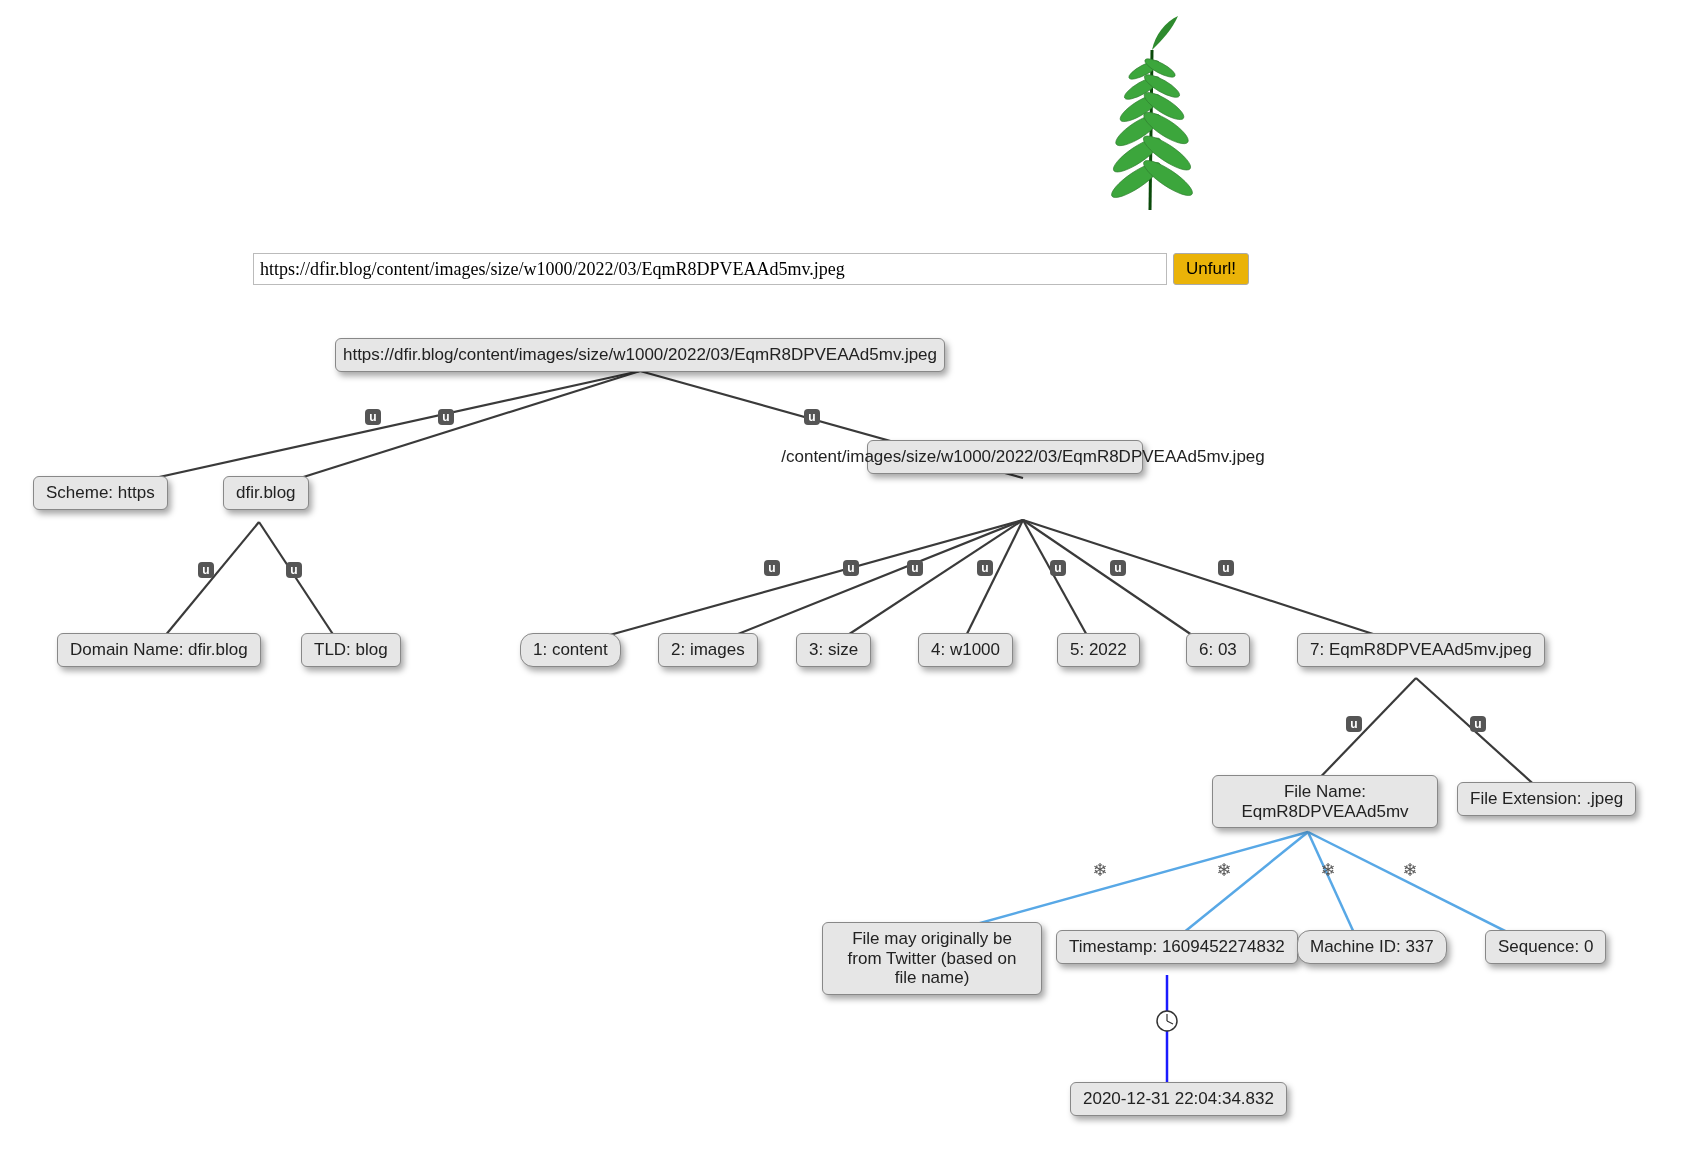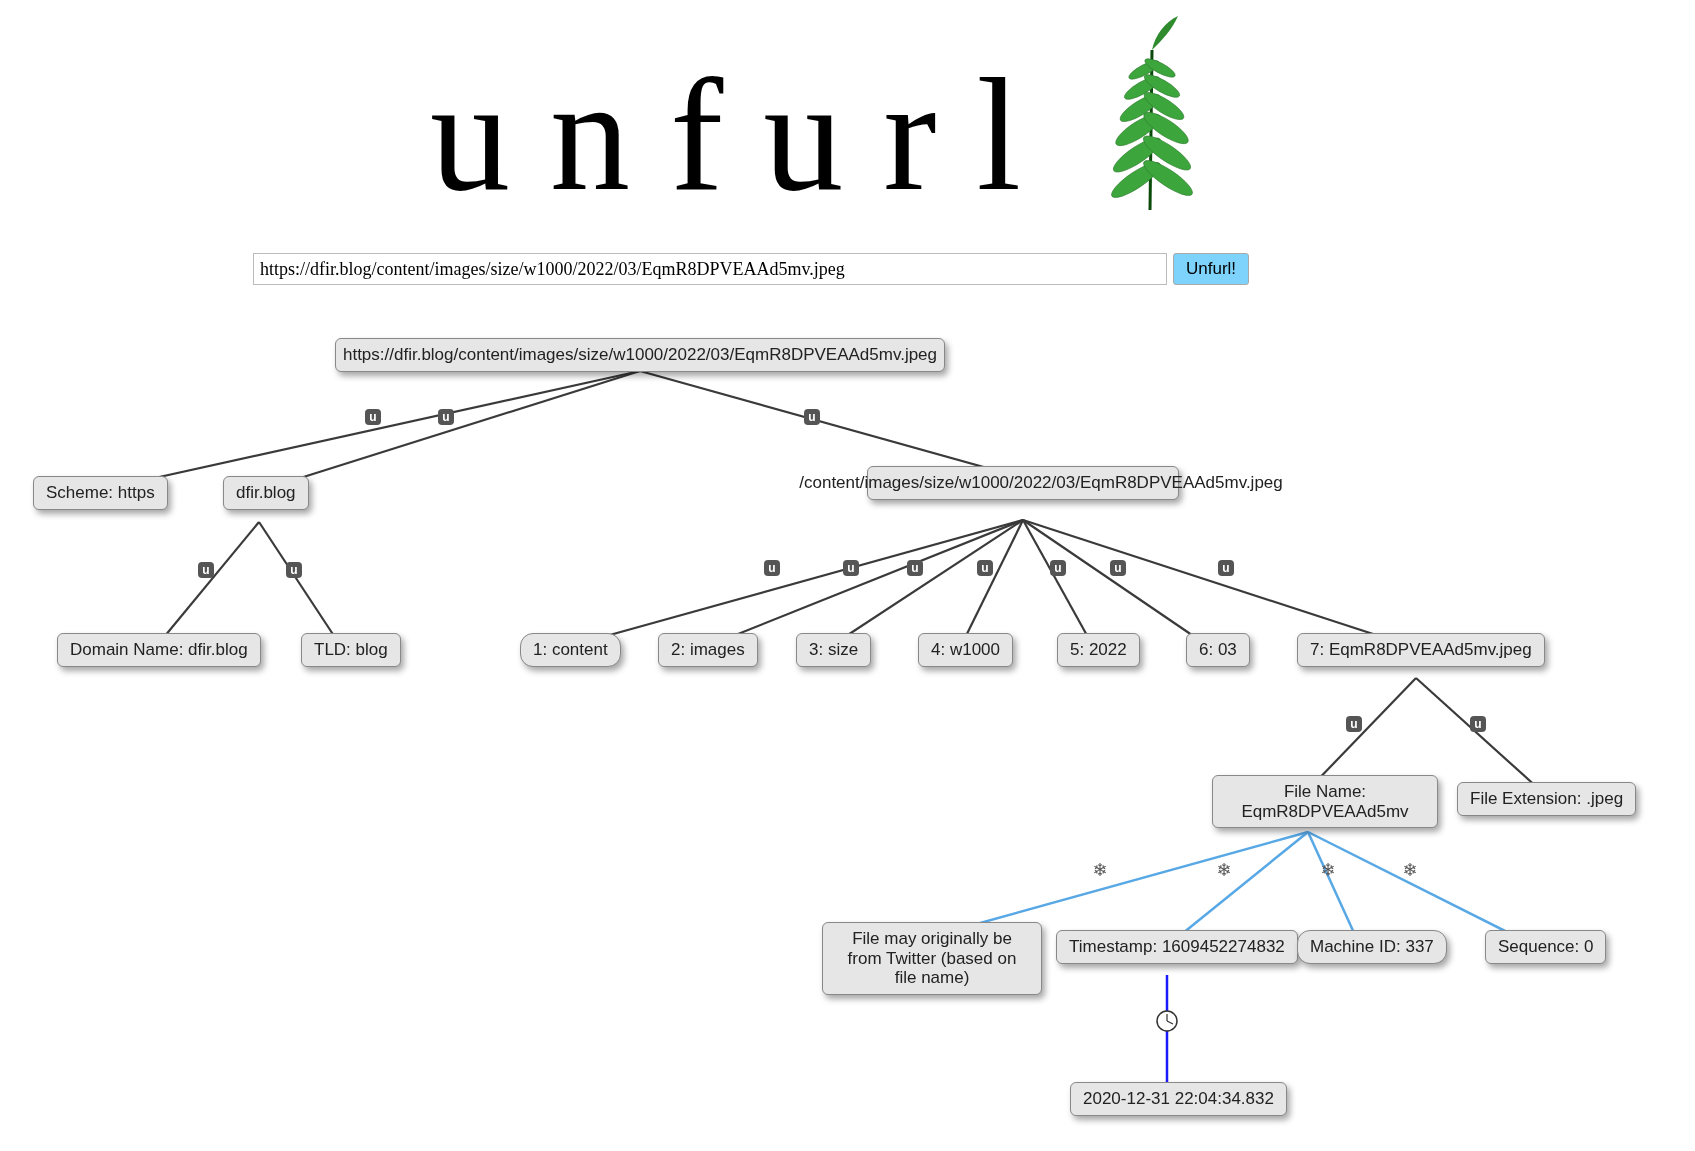--- a/index.html
+++ b/index.html
@@ -51,21 +51,21 @@
     font-size: 18px;
     border: 1px solid #bbb;
     background: #fff;
   }
   .unfurl-btn {
     height: 32px;
     margin-left: 6px;
     padding: 0 12px;
     font-family: Arial, sans-serif;
     font-size: 17px;
-    background: #7dd3fc;
+    background: #eab308;
     border: 1px solid #aaa;
     border-radius: 3px;
     cursor: pointer;
   }
   .node {
     position: absolute;
     background: #e6e6e6;
     border: 1px solid #888;
     border-radius: 6px;
     box-shadow: 3px 4px 6px rgba(0,0,0,0.35);
@@ -114,21 +114,20 @@
     fill: #fff;
     stroke: #333;
     stroke-width: 1.5;
   }
   .clock-hand { stroke: #333; stroke-width: 1.2; }
 </style>
 </head>
 <body>
 
 <div class="logo-wrap">
-  <span class="logo-text">unfurl</span>
   <svg class="fern" width="100" height="200" viewBox="0 0 100 200">
     <path d="M50 200 L52 40" stroke="#0a4a0a" stroke-width="3" fill="none"></path>
     <path d="M52 40 C55 25 65 12 78 6 C72 20 62 30 52 40" fill="#2e8b2e"></path>
     <g fill="#3ca63c" stroke="#2e7a2e" stroke-width="0.6">
       <ellipse cx="44" cy="60" rx="17" ry="5" transform="rotate(-28 44 60)"></ellipse>
       <ellipse cx="60" cy="58" rx="17" ry="5" transform="rotate(28 60 58)"></ellipse>
       <ellipse cx="42" cy="78" rx="20" ry="6" transform="rotate(-30 42 78)"></ellipse>
       <ellipse cx="62" cy="76" rx="20" ry="6" transform="rotate(30 62 76)"></ellipse>
       <ellipse cx="40" cy="98" rx="23" ry="7" transform="rotate(-32 40 98)"></ellipse>
       <ellipse cx="64" cy="96" rx="23" ry="7" transform="rotate(32 64 96)"></ellipse>
@@ -219,21 +218,21 @@
     <circle class="clock-circle" cx="1167" cy="1021" r="10"></circle>
     <line class="clock-hand" x1="1167" y1="1021" x2="1167" y2="1014"></line>
     <line class="clock-hand" x1="1167" y1="1021" x2="1173" y2="1024"></line>
   </g>
 </svg>
 
 <div class="node" style="left:335px; top:338px; width:610px;">https://dfir.blog/content/images/size/w1000/2022/03/EqmR8DPVEAAd5mv.jpeg</div>
 
 <div class="node" style="left:33px; top:476px;">Scheme: https</div>
 <div class="node" style="left:223px; top:476px;">dfir.blog</div>
-<div class="node multi" style="left:867px; top:466px; width:312px;padding-left:48px;">/content/images/size/w1000/2022/03/EqmR8DPVEAAd5mv.jpeg</div>
+<div class="node multi" style="left:867px; top:440px; width:276px;padding-left:48px;">/content/images/size/w1000/2022/03/EqmR8DPVEAAd5mv.jpeg</div>
 
 <div class="node" style="left:57px; top:633px;">Domain Name: dfir.blog</div>
 <div class="node" style="left:301px; top:633px;">TLD: blog</div>
 
 <div class="node" style="left:520px; top:633px;border-radius:13px;">1: content</div>
 <div class="node" style="left:658px; top:633px;">2: images</div>
 <div class="node" style="left:796px; top:633px;">3: size</div>
 <div class="node" style="left:918px; top:633px;">4: w1000</div>
 <div class="node" style="left:1057px; top:633px;">5: 2022</div>
 <div class="node" style="left:1186px; top:633px;">6: 03</div>

